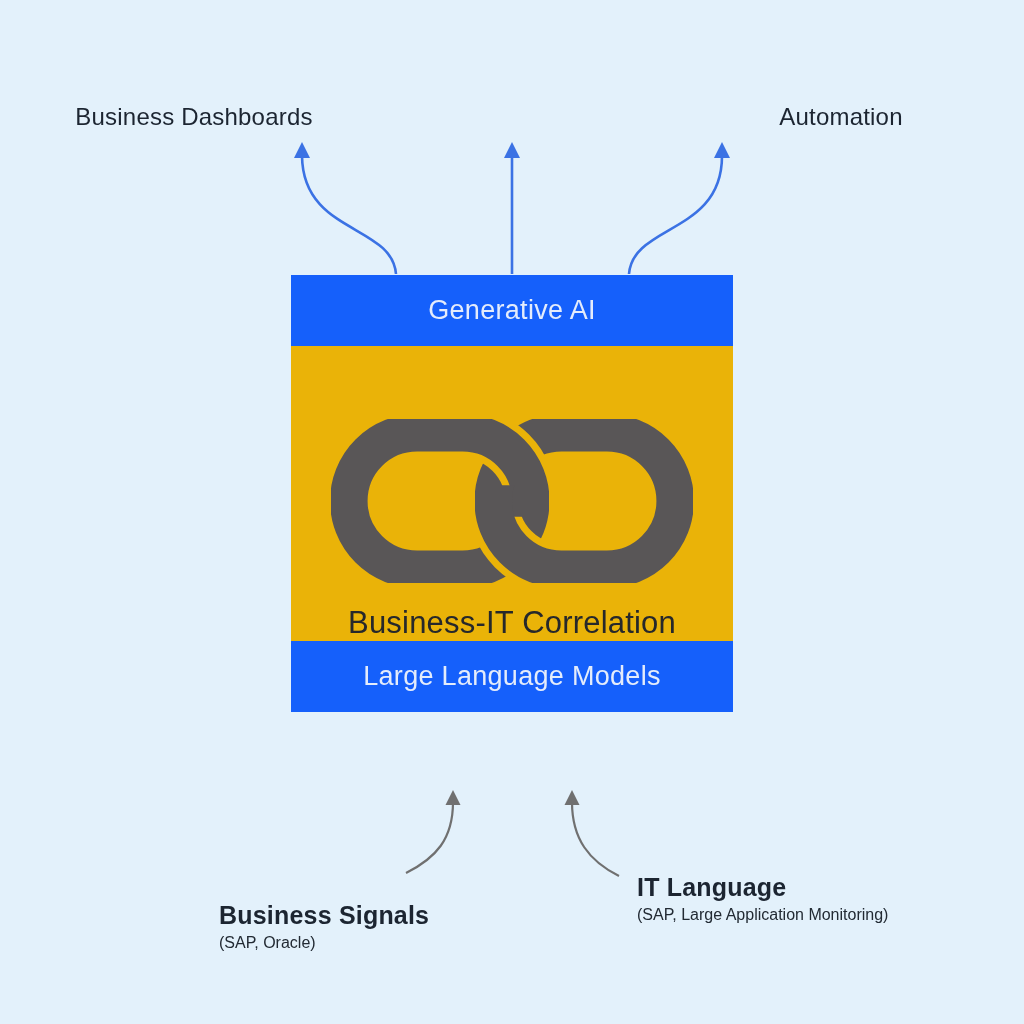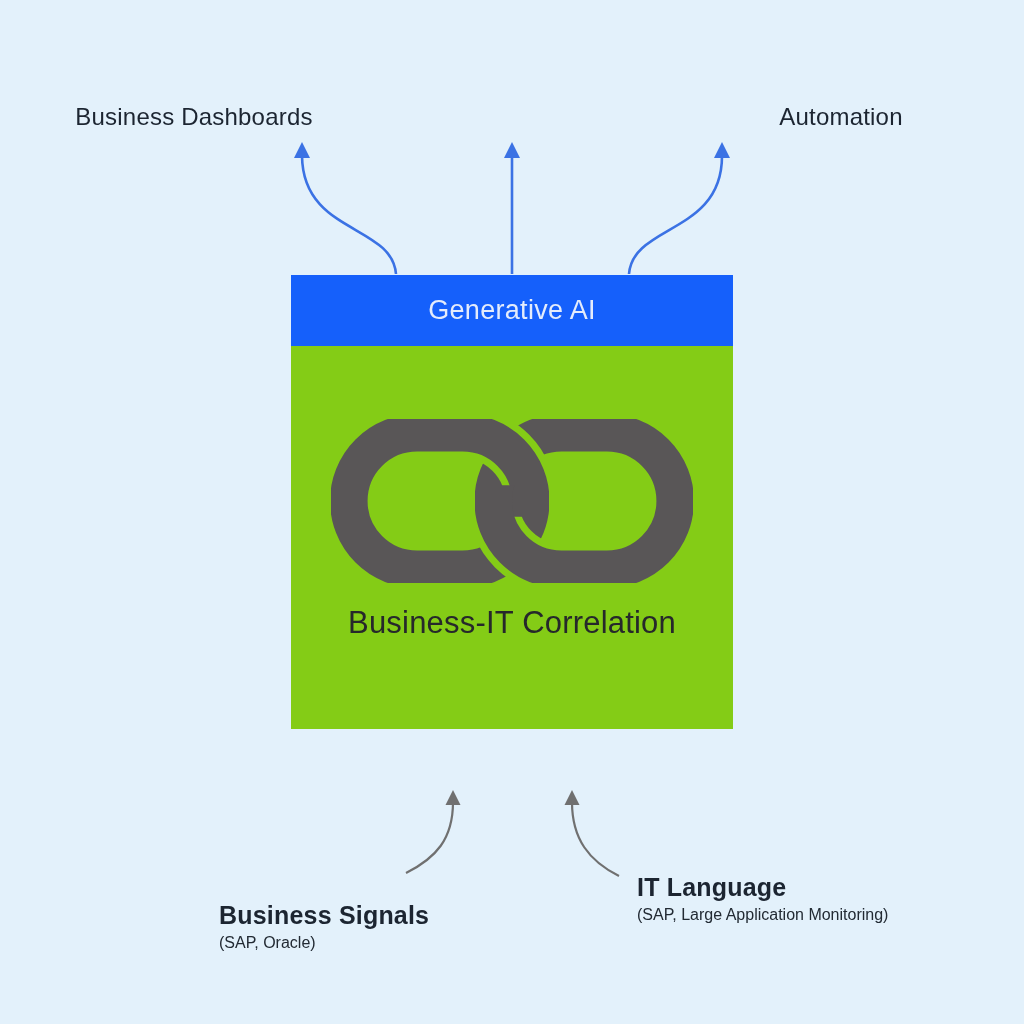--- a/index.html
+++ b/index.html
@@ -38,39 +38,39 @@
     left: 0; top: 0;
     width: 1024px; height: 1024px;
   }
 
   
   .core-box {
     position: absolute;
     left: 291px;
     top: 275px;
     width: 442px;
-    height: 454px;
+    height: 407px;
     display: flex;
     flex-direction: column;
   }
   .band {
     height: 71px;
     flex: 0 0 71px;
     background: #1560fb;
     display: flex;
     align-items: center;
     justify-content: center;
     font-size: 27px;
     font-weight: 300;
     letter-spacing: 0.3px;
     color: #e4ecfb;
   }
   .box-body {
     flex: 1 1 auto;
-    background: #84cc16;
+    background: #eab308;
     display: flex;
     flex-direction: column;
     align-items: center;
   }
   .chain-wrap {
     margin-top: 67px;
     width: 364px;
     height: 176px;
   }
   .correlation-label {
@@ -161,20 +161,21 @@
               <rect x="19" y="19" width="184" height="138" rx="69" fill="none" stroke="#000000" stroke-width="52"></rect>
             </g>
           </mask>
         </defs>
         <rect x="19" y="19" width="184" height="138" rx="69" fill="none" stroke="#595657" stroke-width="38" mask="url(#maskLeftRing)"></rect>
         <rect x="165" y="19" width="184" height="138" rx="69" fill="none" stroke="#595657" stroke-width="38" mask="url(#maskRightRing)"></rect>
       </svg>
       <div class="correlation-label">Business-IT Correlation</div>
     </div>
 
+    <div class="band">Large Language Models</div>
   </div>
 
   <div class="in-label i1">
     <div class="main">Business Signals</div>
     <div class="sub">(SAP, Oracle)</div>
   </div>
   <div class="in-label i2">
     <div class="main">IT Language</div>
     <div class="sub">(SAP, Large Application Monitoring)</div>
   </div>

